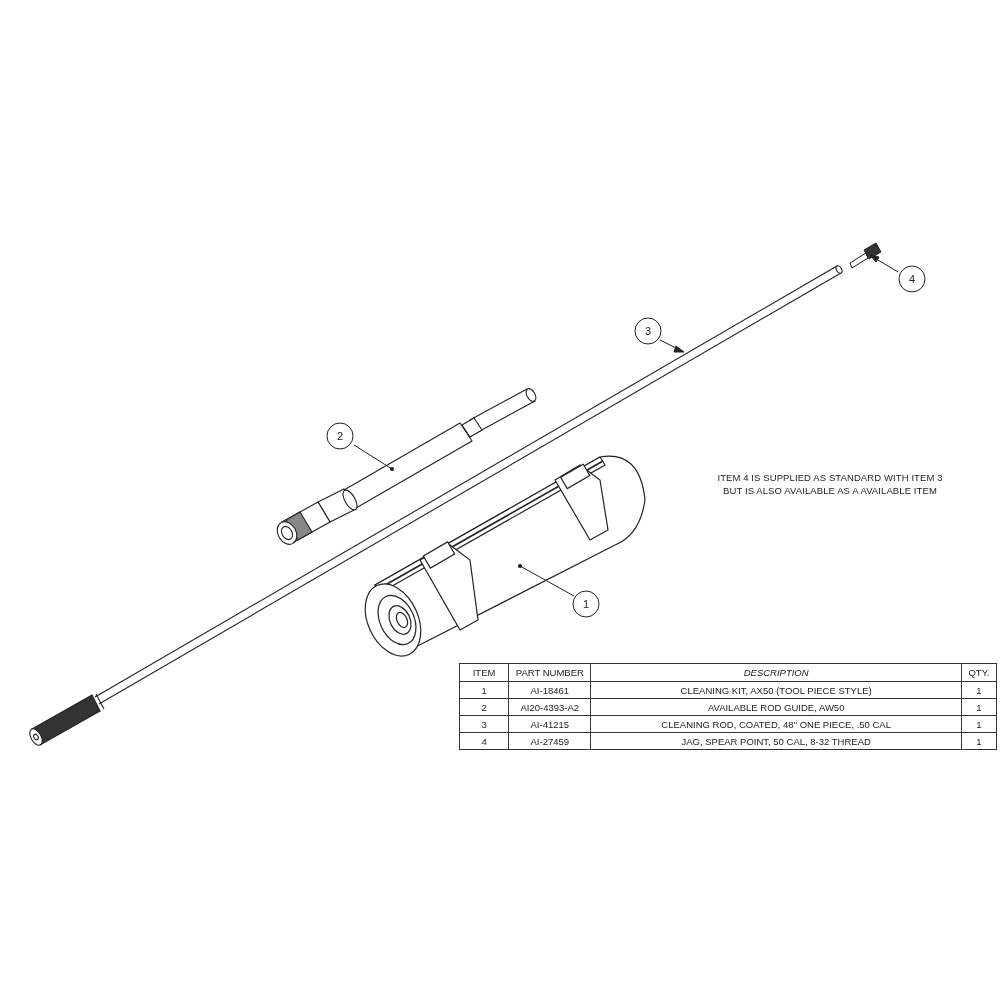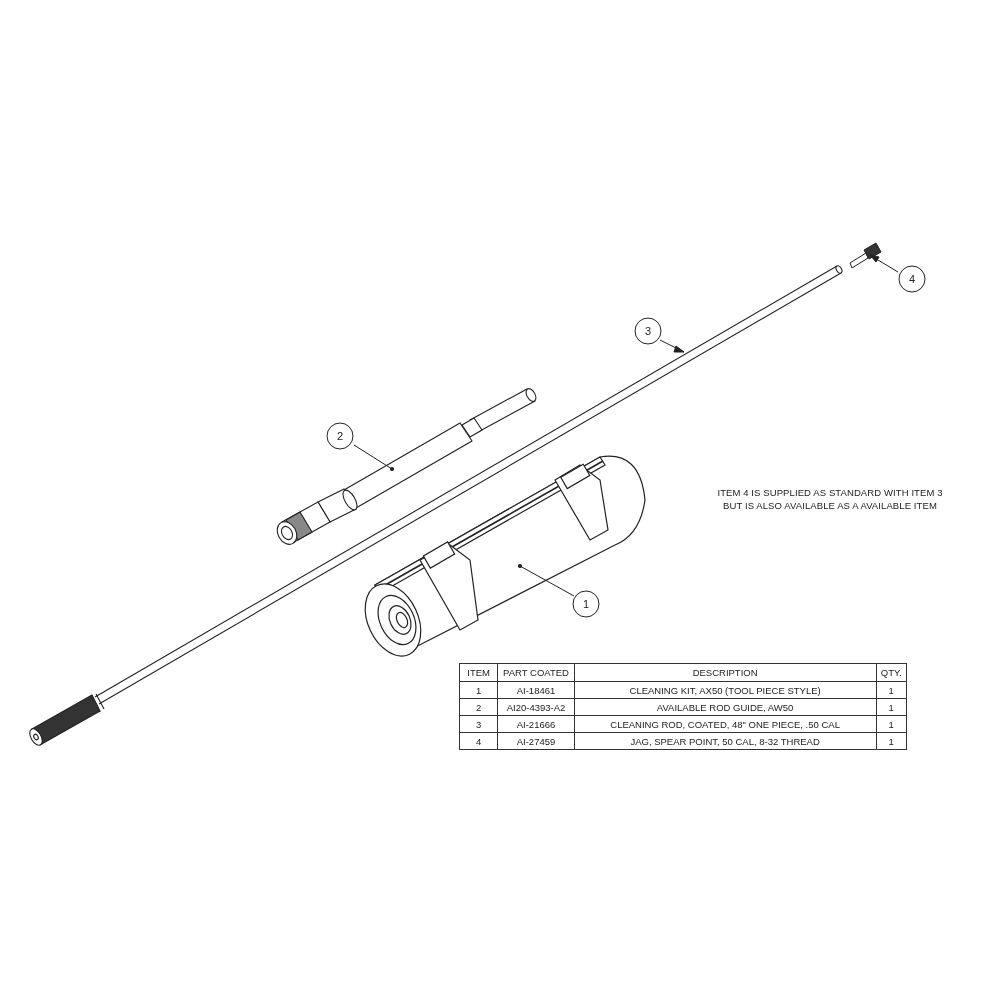--- a/index.html
+++ b/index.html
@@ -1,22 +1,22 @@
 <!DOCTYPE html>
 <html><head>
 <meta charset="utf-8">
 <style>
   html, body { margin:0; padding:0; background:#ffffff; }
   body { width:1000px; height:1000px; position:relative; overflow:hidden; font-family:"Liberation Sans", sans-serif; }
   #drawing { position:absolute; left:0; top:0; width:1000px; height:1000px; }
-  .note { position:absolute; left:700px; top:486px; width:260px; text-align:center; font-size:9.5px; line-height:13px; color:#222; letter-spacing:0.1px; }
-  table.bom { position:absolute; left:459px; top:663px; width:448px; border-collapse:collapse; font-size:9.5px; color:#222;padding-left:31px; }
+  .note { position:absolute; left:700px; top:471px; width:260px; text-align:center; font-size:9.5px; line-height:13px; color:#222; letter-spacing:0.1px; }
+  table.bom { position:absolute; left:459px; top:663px; width:538px; border-collapse:collapse; font-size:9.5px; color:#222;padding-left:31px; }
   table.bom td, table.bom th { border:1px solid #333; height:16px; padding:0 2px; text-align:center; font-weight:normal; white-space:nowrap; }
   table.bom th { height:17px; }
-  .c-item { width:44px; } .c-part { width:77px; } .c-desc { width:364px; } .c-qty { width:30px; }
+  .c-item { width:44px; } .c-part { width:77px; } .c-desc { width:364px;font-style:italic; } .c-qty { width:30px; }
   .balloon-text { font-family:"Liberation Sans", sans-serif; font-size:11px; fill:#222; }
 </style>
 </head>
 <body>
 
 <svg id="drawing" viewBox="0 0 1000 1000" xmlns="http://www.w3.org/2000/svg">
 
   <g stroke="#222" stroke-width="1.1" fill="none">
     <line x1="95" y1="697" x2="837" y2="266"></line>
     <line x1="99" y1="704" x2="841" y2="273"></line>
@@ -91,39 +91,39 @@
 
 <div class="note">
   <div>ITEM 4 IS SUPPLIED AS STANDARD WITH ITEM 3</div>
   <div>BUT IS ALSO AVAILABLE AS A AVAILABLE ITEM</div>
 </div>
 
 <table class="bom">
   <tbody>
       <tr>
     <th class="c-item">ITEM</th>
-    <th class="c-part">PART COATED</th>
+    <th class="c-part">PART NUMBER</th>
     <th class="c-desc">DESCRIPTION</th>
     <th class="c-qty">QTY.</th>
   </tr>
   <tr>
     <td>1</td>
     <td>AI-18461</td>
     <td>CLEANING KIT, AX50 (TOOL PIECE STYLE)</td>
     <td>1</td>
   </tr>
   <tr>
     <td>2</td>
     <td>AI20-4393-A2</td>
     <td>AVAILABLE ROD GUIDE, AW50</td>
     <td>1</td>
   </tr>
   <tr>
     <td>3</td>
-    <td>AI-21666</td>
+    <td>AI-41215</td>
     <td>CLEANING ROD, COATED, 48" ONE PIECE, .50 CAL</td>
     <td>1</td>
   </tr>
   <tr>
     <td>4</td>
     <td>AI-27459</td>
     <td>JAG, SPEAR POINT, 50 CAL, 8-32 THREAD</td>
     <td>1</td>
   </tr>
 </tbody>

